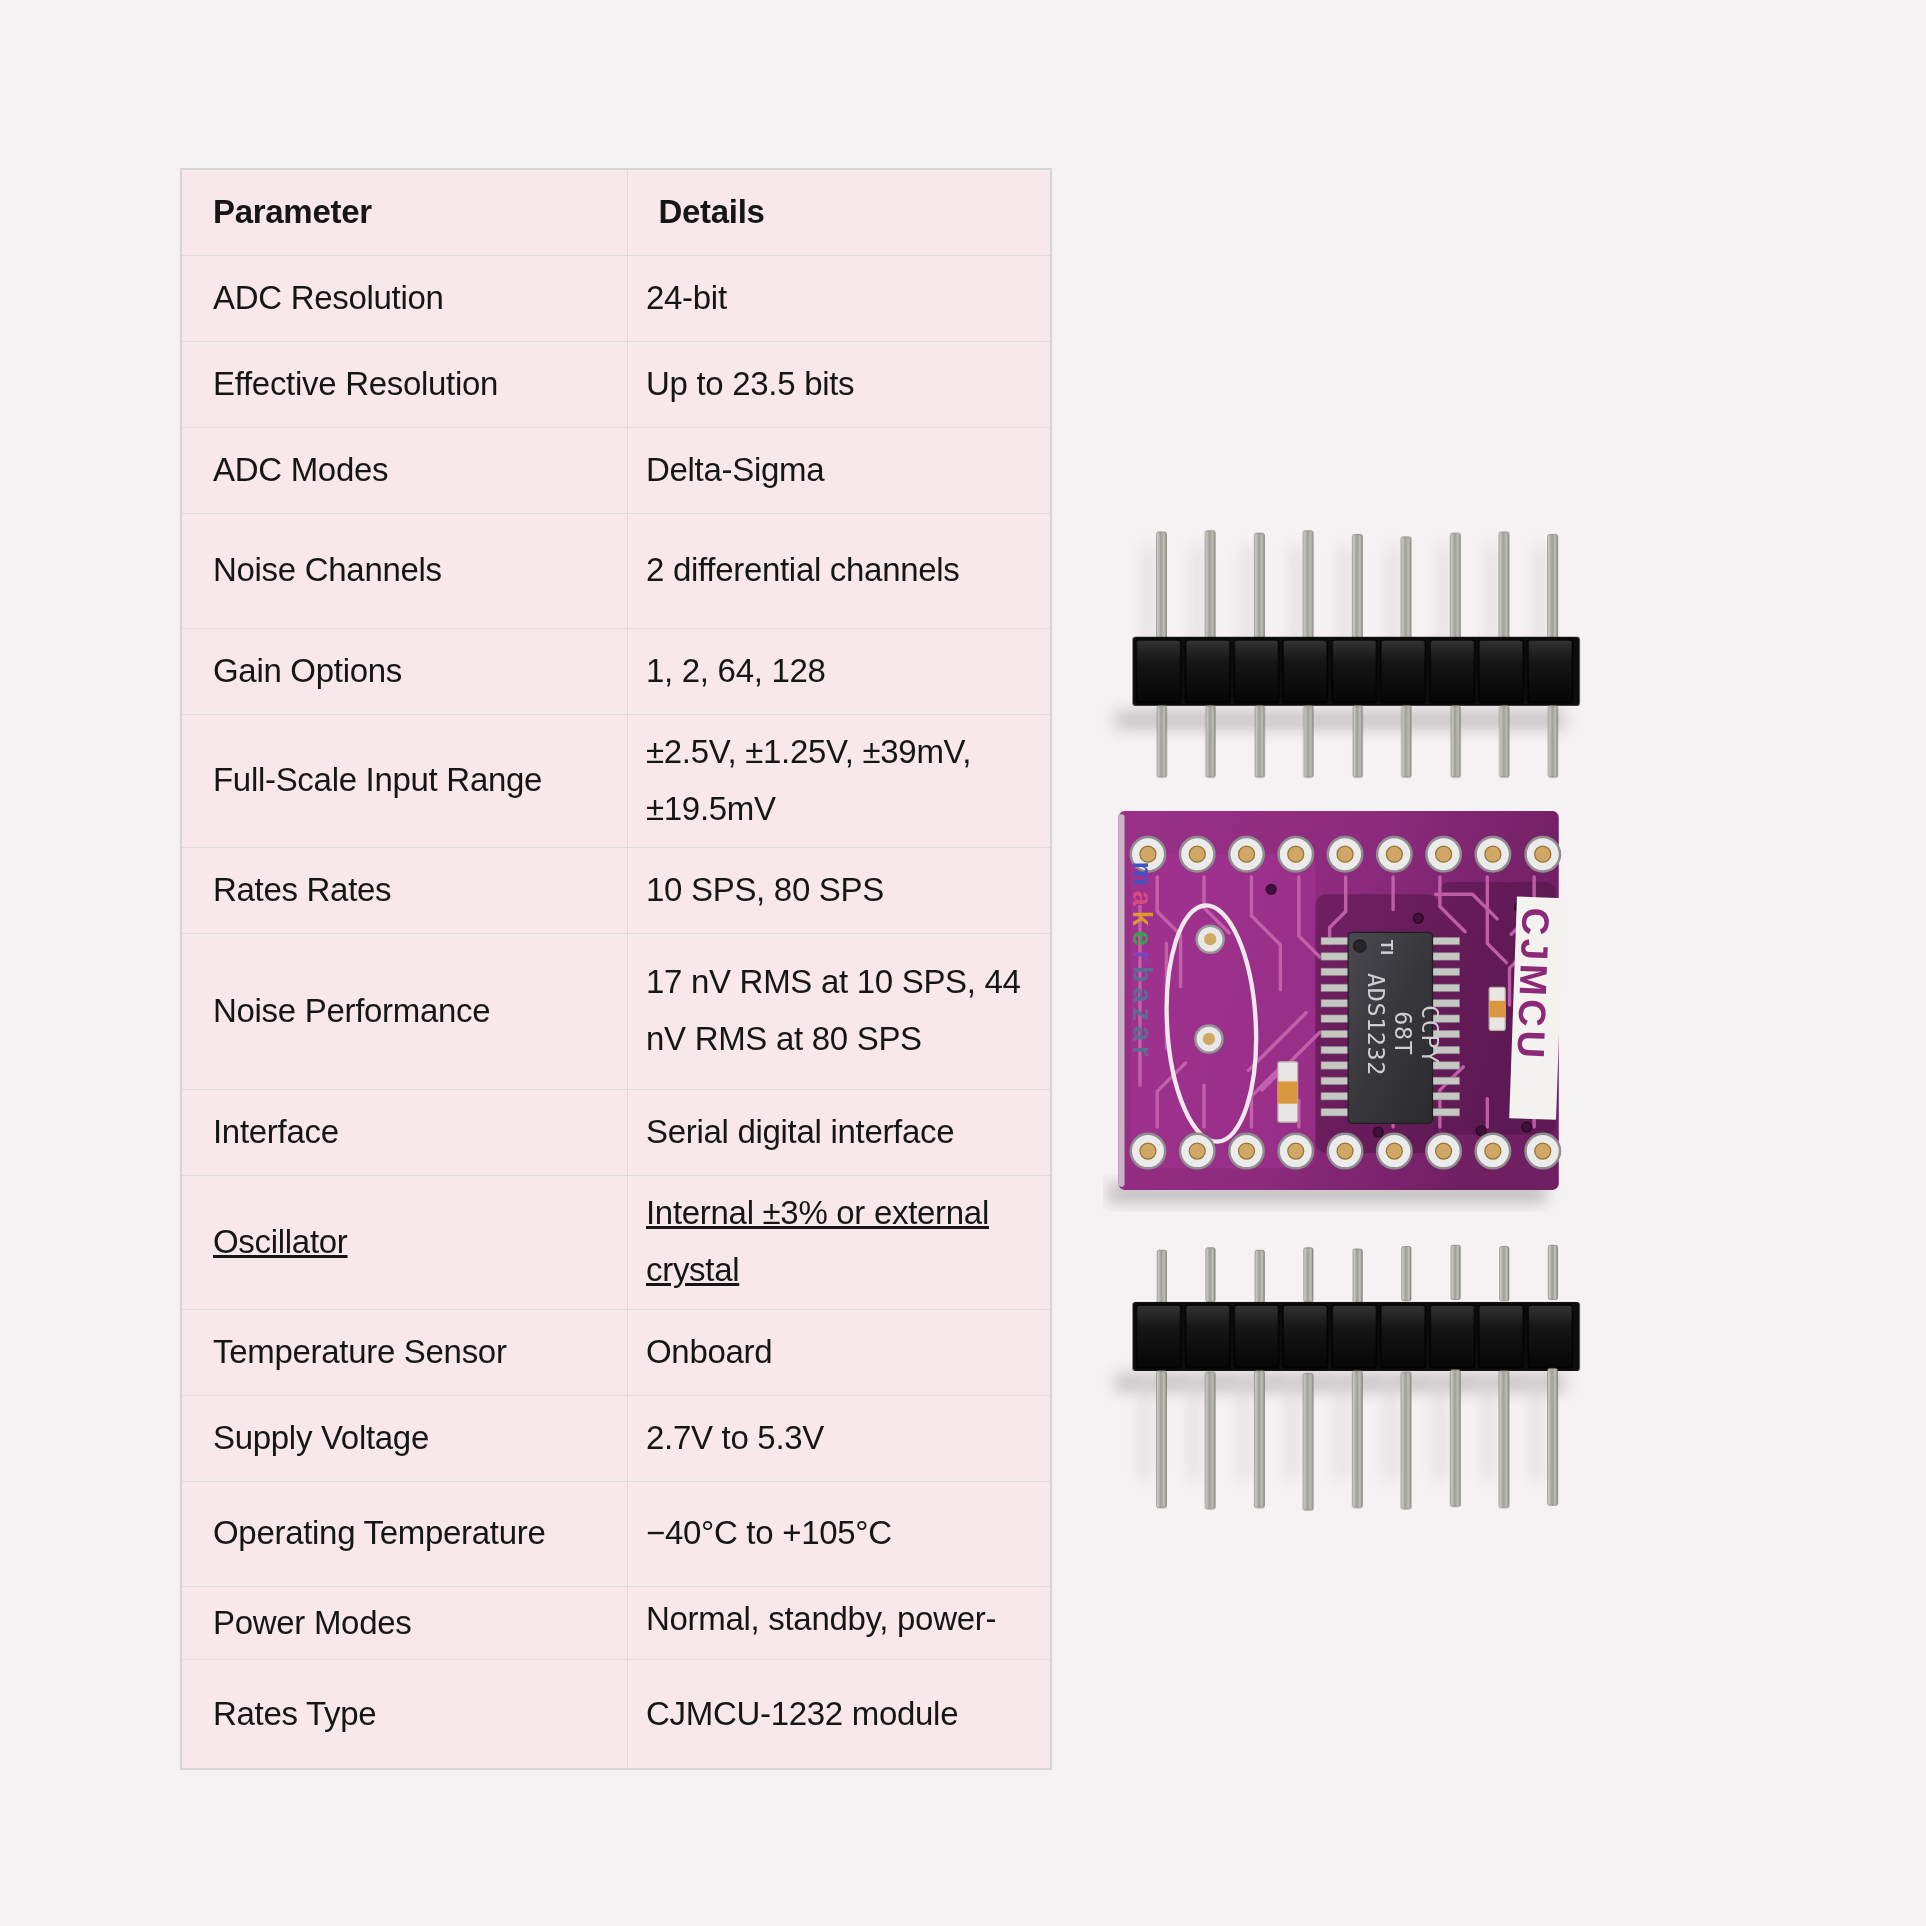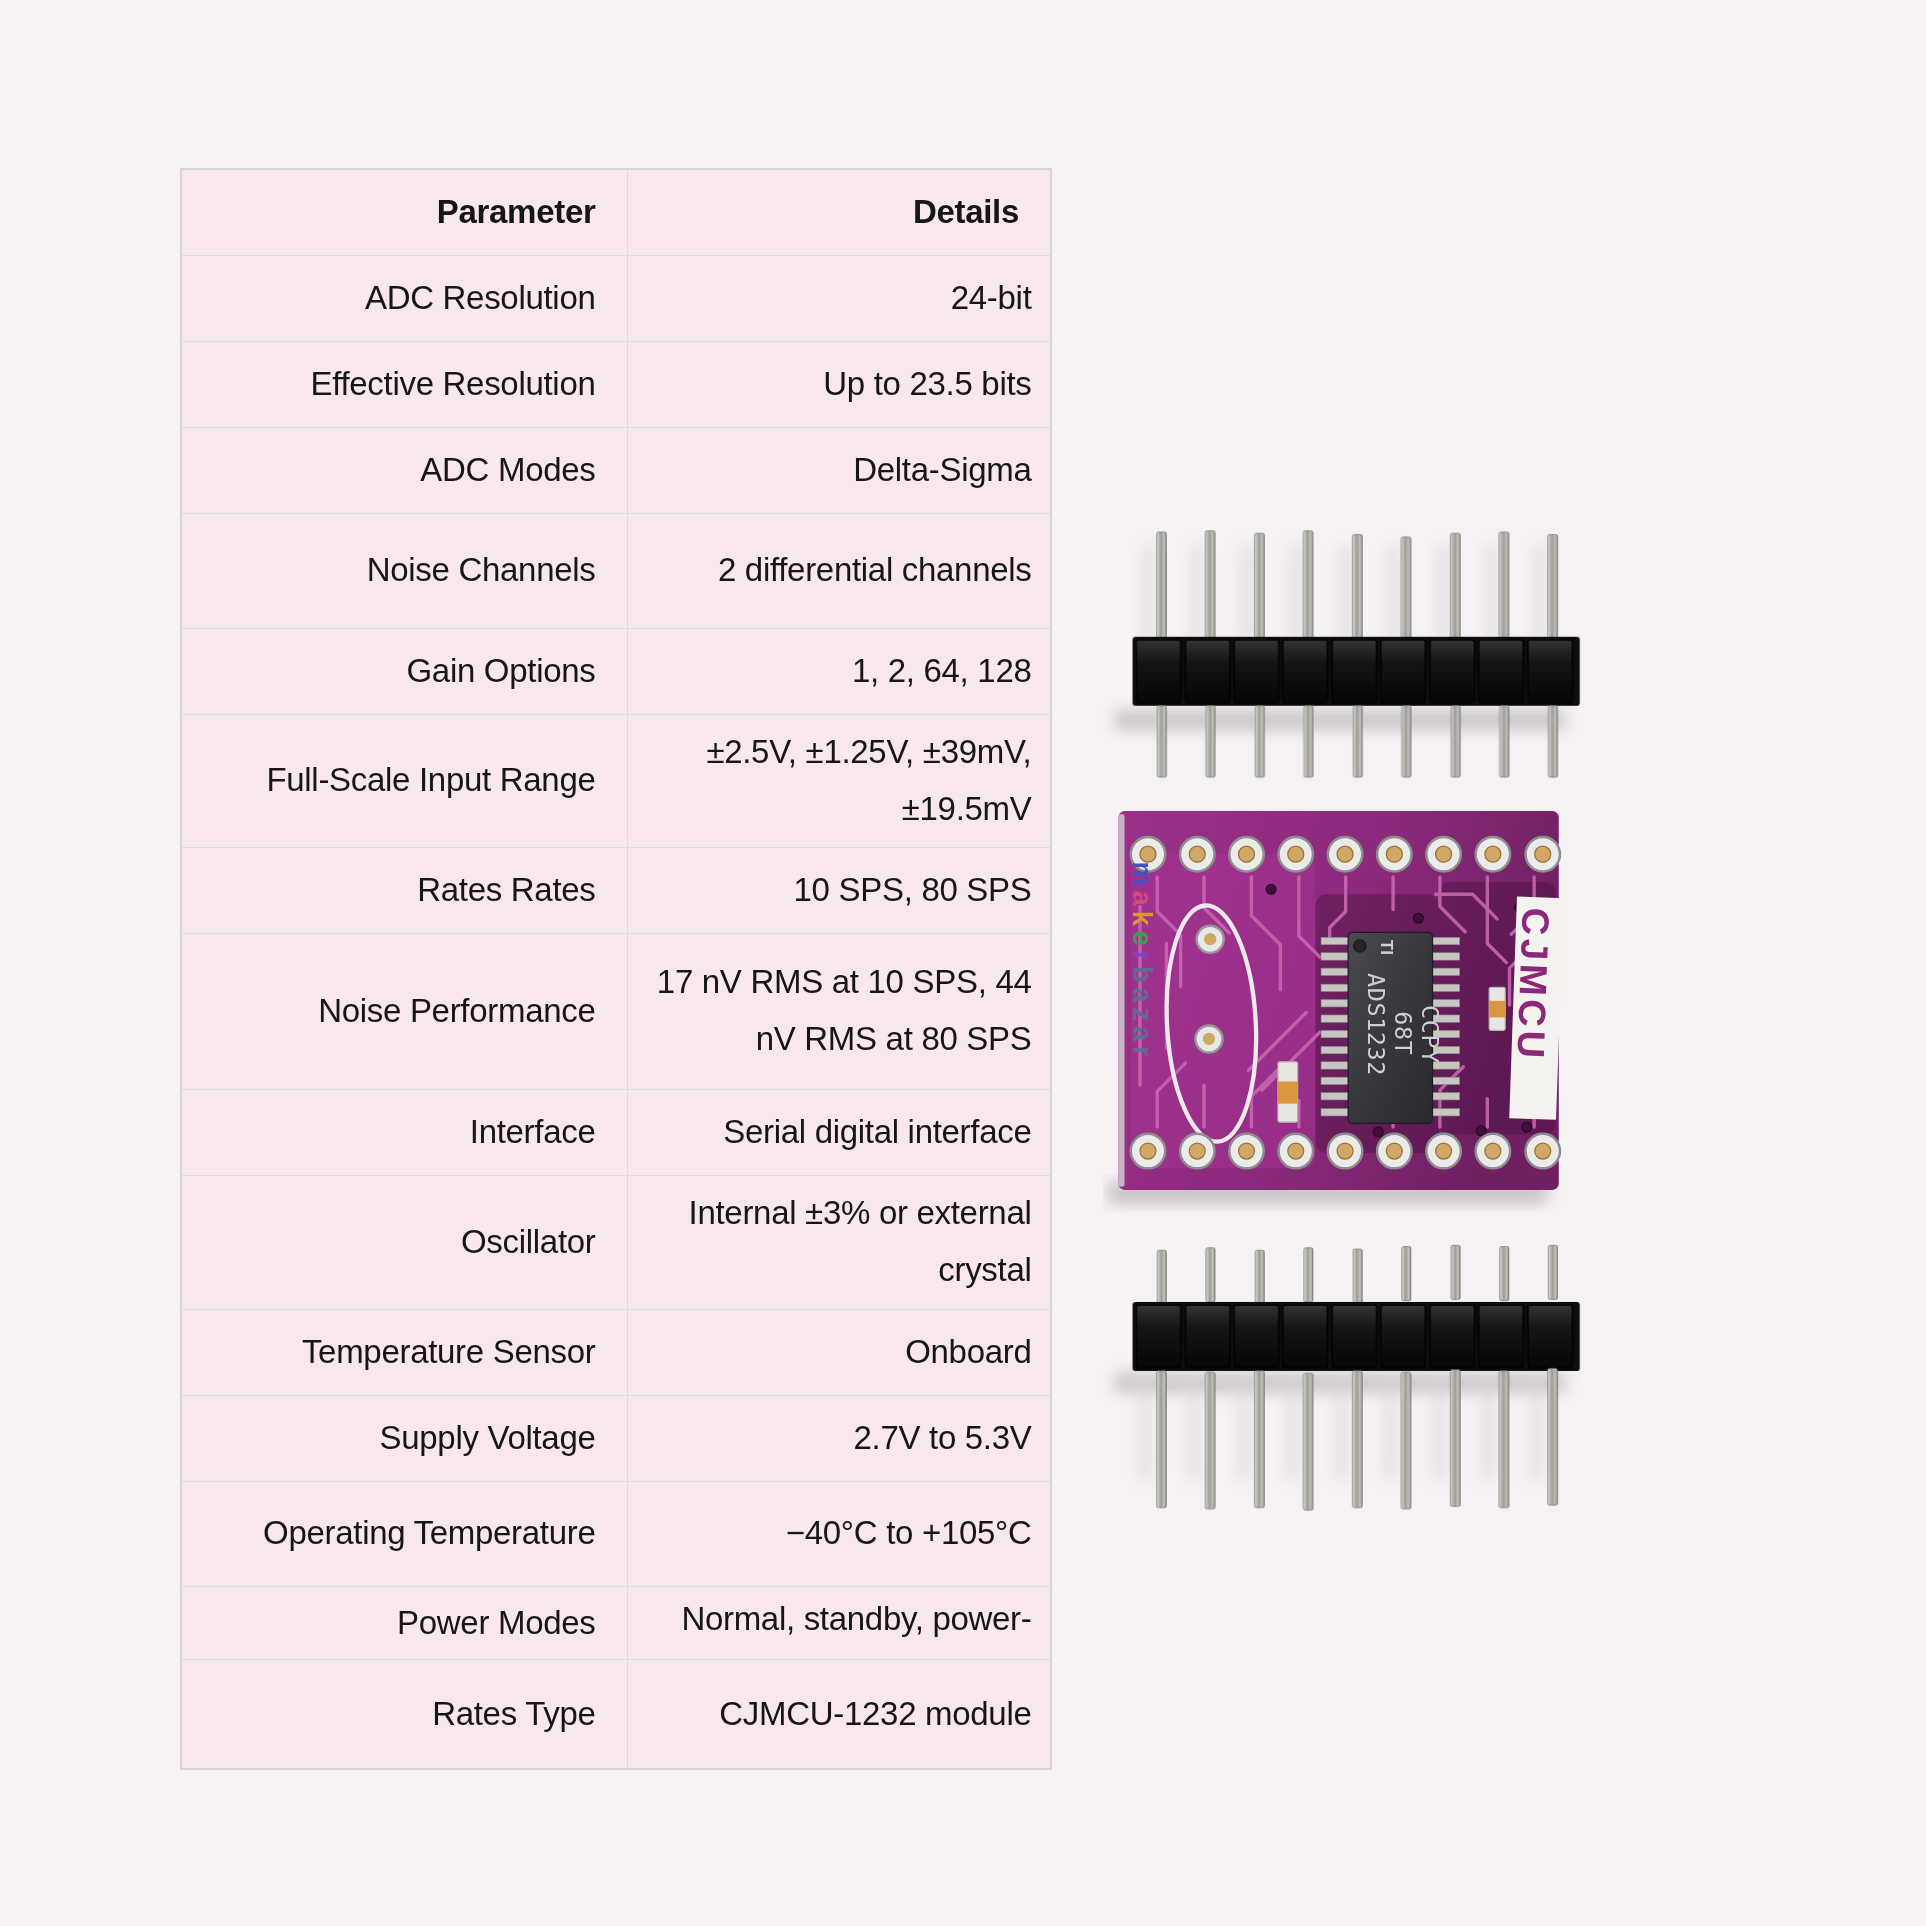--- a/index.html
+++ b/index.html
@@ -15,32 +15,32 @@
   table.spec{
     position:absolute;left:180px;top:168px;width:872px;
     border-collapse:collapse;table-layout:fixed;
     background:#f8e7eb;
     font-size:33px;letter-spacing:-0.3px;line-height:1.72;
     border:2.5px solid #d6d6d6;
   }
   table.spec col.c1{width:446px;}
   table.spec th, table.spec td{
     border:1.8px solid #dcdcdc;
-    vertical-align:middle;text-align:right;
+    vertical-align:middle;text-align:left;
     font-weight:400;
   }
   table.spec th{font-weight:700;padding:0 31px;}
   td.p{padding:8px 31px;}
   td.v{padding:0 18.5px;}
   tr.h-head{height:86px;}
   tr.h-std{height:86px;}
   tr.h-tall1{height:115px;}
   tr.h-wrap1{height:133px;}
   tr.h-wrap2{height:156px;}
-  tr.h-wrap3{height:134px;}
+  tr.h-wrap3{height:134px;text-decoration:underline;}
   tr.h-tall2{height:105px;}
   tr.h-clip{height:66px;}
   tr.h-last{height:109px;}
   .clip{height:62px;overflow:hidden;line-height:53px;}
 
   
   .photo{position:absolute;left:1103px;top:512px;width:542px;height:1017px;}
 </style>
 </head>
 <body>

